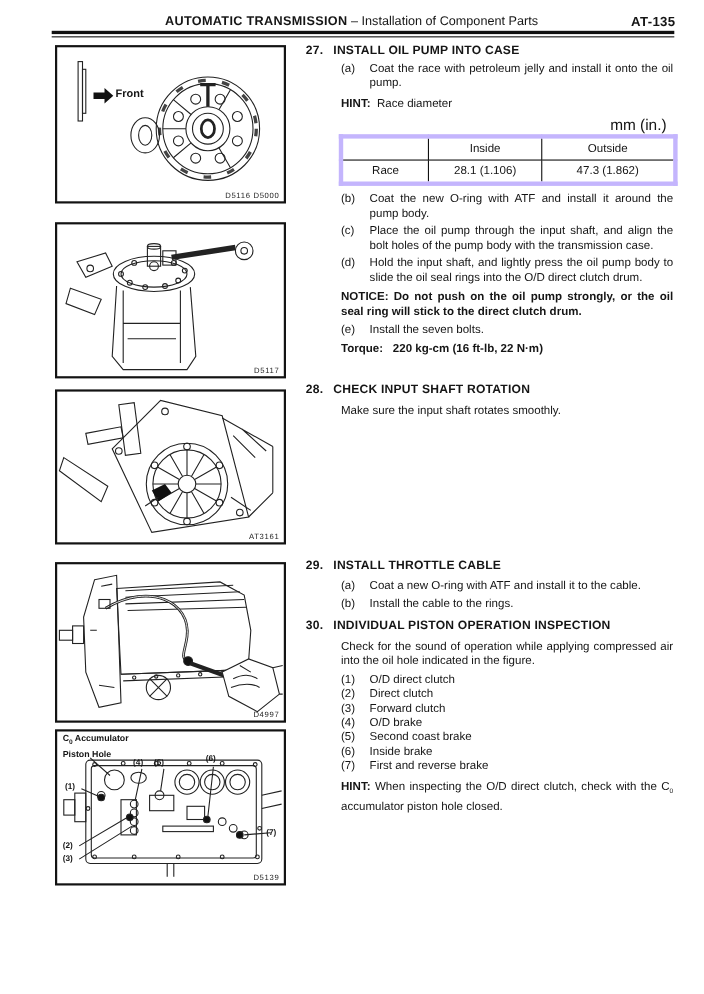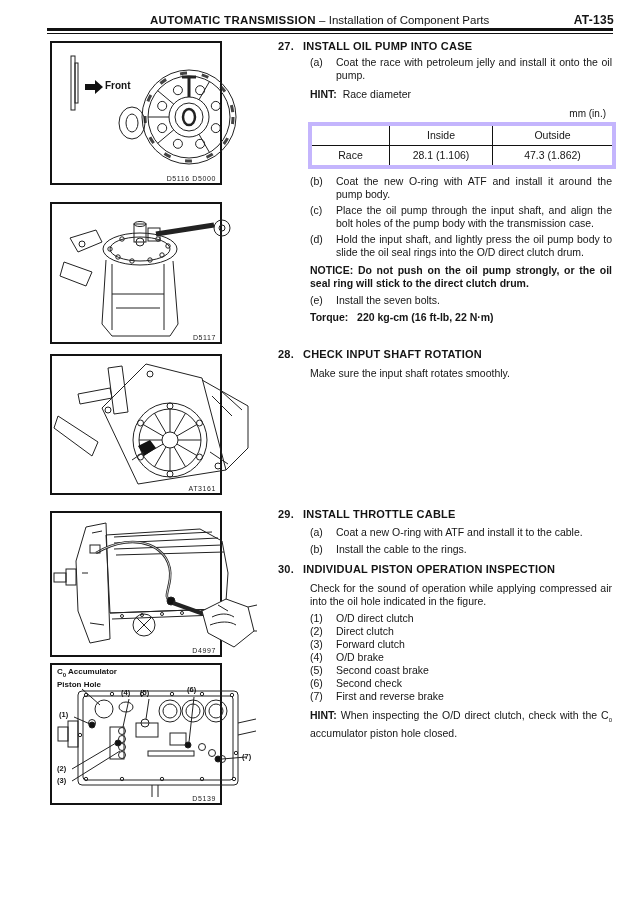--- a/index.html
+++ b/index.html
@@ -8,41 +8,41 @@
     font-family:"Liberation Sans", sans-serif; color:#151515; overflow:hidden;
   }
   
   .hdr-title { position:absolute; top:14px; left:150px; font-size:11.5px; white-space:nowrap; }
   .hdr-title b { font-weight:bold; letter-spacing:0.3px; }
   .hdr-page { position:absolute; top:13px; right:26px; font-size:12px; font-weight:bold; letter-spacing:0.3px; }
   .rule-thick { position:absolute; top:28px; left:47px; width:566px; height:2.5px; background:#111; }
   .rule-thin  { position:absolute; top:32.5px; left:47px; width:566px; height:1px; background:#111; }
 
   
-  .fig { position:absolute; left:50px; width:172px; border:2px solid #131313; background:#fff; box-sizing:border-box; }
+  .fig { position:absolute; left:50px; width:210px; border:2px solid #131313; background:#fff; box-sizing:border-box; }
   .fig svg { display:block; }
   .figcode { position:absolute; right:4px; bottom:1px; font-size:7px; letter-spacing:0.6px; color:#222; }
   .callout { position:absolute; font-size:7.5px; font-weight:bold; white-space:nowrap; }
   .figlabel { position:absolute; left:5px; top:2px; font-size:8px; font-weight:bold; line-height:10px; }
   .frontlbl { position:absolute; left:53px; top:37px; font-size:10px; font-weight:bold; }
   sub { font-size:6px; }
 
   
   .sec { position:absolute; left:278px; width:334px; font-size:10.5px; line-height:13px; }
   .sec-h { display:flex; font-weight:bold; font-size:11px; letter-spacing:0.2px; }
   .sec-h .num { width:25px; flex:none; }
   .para { display:flex; margin:3px 0 0 32px; }
   .para .lbl { width:26px; flex:none; }
   .para .txt { flex:1; text-align:justify; }
   .plain { margin:6px 0 0 32px; text-align:justify; }
   .hintline { margin:6px 0 0 32px; }
   .hintline b, .plain b { font-weight:bold; }
   .notice { margin:5px 0 0 32px; font-weight:bold; text-align:justify; }
   .torque { margin:4px 0 0 32px; font-weight:bold; }
-  .unit { margin:6px 6px 0 0; text-align:right; font-size:10px; }
+  .unit { margin:6px 6px 0 0; text-align:right; font-size:14px; }
   table.spec { border-collapse:collapse; margin:2px 0 0 30px; table-layout:fixed; width:298px; }
   table.spec td { border:1.2px solid #111; height:19px; text-align:center; font-size:10.5px; padding:0; }
   table.spec { border:4px solid #c4b5fd; }
   .c1 { width:77px; } .c2 { width:102px; } .c3 { width:119px; }
   .listrow { display:flex; margin:0 0 0 32px; }
   .listrow .lbl { width:26px; flex:none; }
 </style>
 </head>
 <body>
 
@@ -320,21 +320,21 @@
       <div class="listrow">
           <span class="lbl">(4)</span>
           <span>O/D brake</span>
         </div>
       <div class="listrow">
           <span class="lbl">(5)</span>
           <span>Second coast brake</span>
         </div>
       <div class="listrow">
           <span class="lbl">(6)</span>
-          <span>Second check</span>
+          <span>Inside brake</span>
         </div>
       <div class="listrow">
           <span class="lbl">(7)</span>
           <span>First and reverse brake</span>
         </div>
     </div>
     <div class="plain">
       <b>HINT:</b><span> When inspecting the O/D direct clutch, check with the C</span><sub>0</sub><span> accumulator piston hole closed.</span>
     </div>
   </div>

